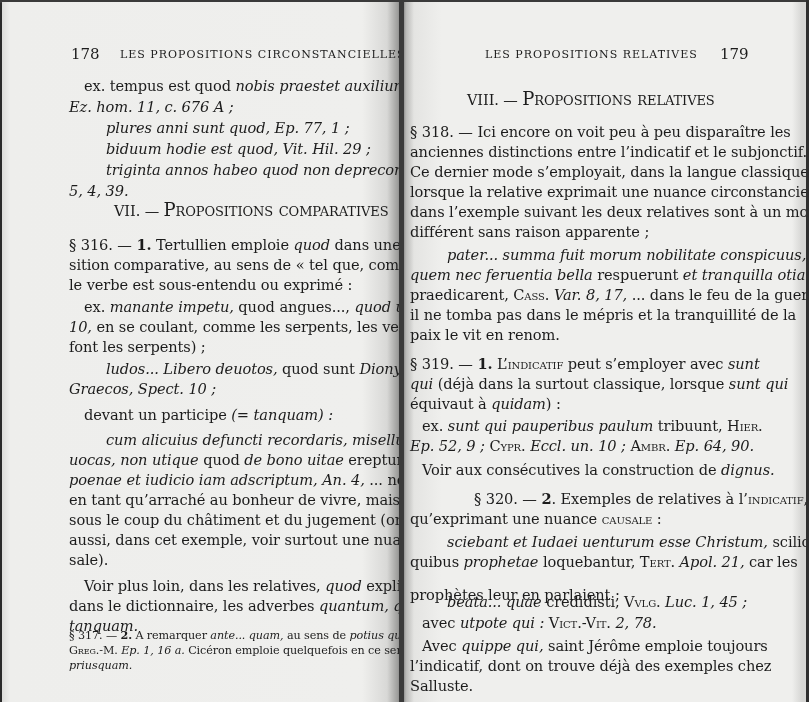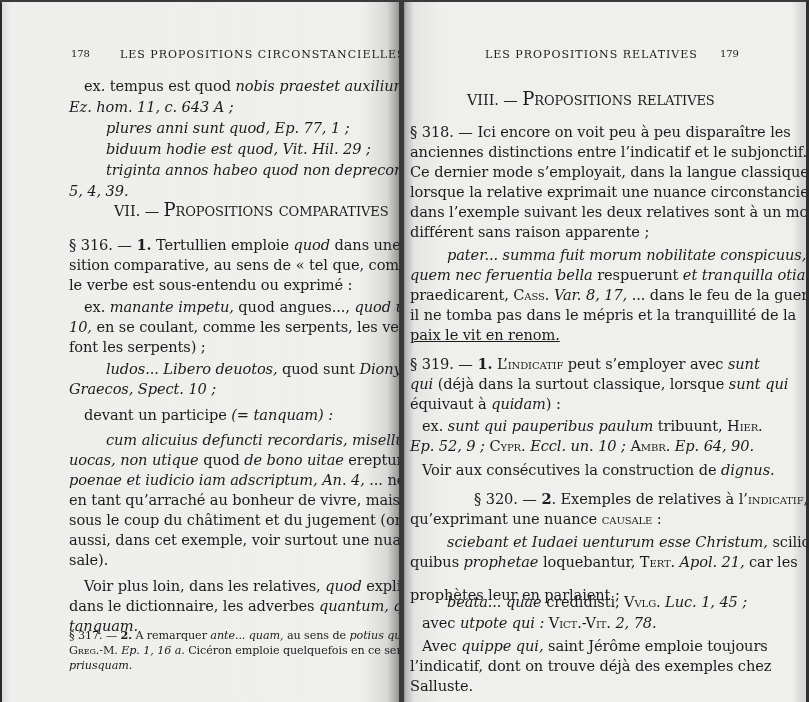--- a/index.html
+++ b/index.html
@@ -26,40 +26,40 @@
   .gutter {
     position: absolute; left: 399px; top: 0; width: 5px; height: 702px;
     background: #3a3a3a;
   }
   .top-shadow { position: absolute; left: 0; top: 0; width: 809px; height: 3px; background: #3a3a3a; }
   .right-edge { position: absolute; right: 0; top: 0; width: 3px; height: 702px; background: #2e2e2e; }
 
   .txt { position: absolute; white-space: nowrap; font-size: 14.6px; line-height: 20px; letter-spacing: -0.1px; }
   .txt i, .it { font-style: italic; }
   .sc { font-variant: small-caps; }
-  .folio { font-size: 10px; }
+  .folio { font-size: 15px; }
   .runhead { font-size: 11px; letter-spacing: 1px; text-transform: uppercase; }
   .section { font-size: 14.5px; }
   .section .small { font-variant: small-caps; font-size: 18px; }
   .b { font-weight: bold; }
   .foot { font-size: 11.2px; line-height: 15px; }
 </style>
 </head>
 <body>
 
 <div class="spread">
   <div class="top-shadow"></div>
 
   <div class="page left">
     <span class="txt folio" style="left:69px;top:42px;">178</span>
     <span class="txt runhead" style="left:118px;top:43px;">LES PROPOSITIONS CIRCONSTANCIELLES</span>
 
     <div>
       <span class="txt" style="left:82px;top:74px;"><span>ex. tempus est quod </span><i>nobis praestet auxilium,</i> </span>
-      <span class="txt it" style="left:67px;top:95px;">Ez. hom. 11, c. 643 A ;</span>
+      <span class="txt it" style="left:67px;top:95px;">Ez. hom. 11, c. 676 A ;</span>
       <span class="txt it" style="left:104px;top:116px;">plures anni sunt quod, Ep. 77, 1 ;</span>
       <span class="txt it" style="left:104px;top:137px;">biduum hodie est quod, Vit. Hil. 29 ;</span>
       <span class="txt" style="left:104px;top:158px;"><i>triginta annos habeo quod non deprecor,</i> </span>
       <span class="txt it" style="left:67px;top:179px;">5, 4, 39.</span>
     </div>
 
     <span class="txt section" style="left:112px;top:198px;text-align:center;"><span>VII. — </span><span class="small">Propositions comparatives</span></span>
 
     <div>
       <span class="txt" style="left:67px;top:233px;"><span>§ 316. — </span><span class="b">1.</span><span> Tertullien emploie </span><i>quod</i><span> dans une propo-</span></span>
@@ -111,21 +111,21 @@
       <span class="txt" style="left:8px;top:180px;">lorsque la relative exprimait une nuance circonstancielle ;</span>
       <span class="txt" style="left:8px;top:200px;">dans l’exemple suivant les deux relatives sont à un mode</span>
       <span class="txt" style="left:8px;top:220px;">différent sans raison apparente ;</span>
     </div>
 
     <div>
       <span class="txt it" style="left:45px;top:243px;">pater... summa fuit morum nobilitate conspicuus,</span>
       <span class="txt" style="left:8px;top:263px;"><i>quem nec feruentia bella</i><span> respuerunt </span><i>et tranquilla otia</i></span>
       <span class="txt" style="left:8px;top:283px;"><span>praedicarent, </span><span class="sc">Cass.</span><i> Var. 8, 17,</i><span> ... dans le feu de la guerre,</span></span>
       <span class="txt" style="left:8px;top:303px;">il ne tomba pas dans le mépris et la tranquillité de la</span>
-      <span class="txt" style="left:8px;top:323px;text-decoration:underline;">paix le vit en renom.</span>
+      <span class="txt" style="left:8px;top:323px;">paix le vit en renom.</span>
     </div>
 
     <div>
       <span class="txt" style="left:8px;top:352px;"><span>§ 319. — </span><span class="b">1.</span><span> L’</span><span class="sc">indicatif</span><span> peut s’employer avec </span><i>sunt</i></span>
       <span class="txt" style="left:8px;top:372px;"><i>qui</i><span> (déjà dans la surtout classique, lorsque </span><i>sunt qui</i></span>
       <span class="txt" style="left:8px;top:392px;"><span>équivaut à </span><i>quidam</i><span>) :</span></span>
       <span class="txt" style="left:20px;top:414px;"><span>ex. </span><i>sunt qui pauperibus paulum</i><span> tribuunt, </span><span class="sc">Hier.</span></span>
       <span class="txt" style="left:8px;top:434px;"><i>Ep. 52, 9 ;</i><span class="sc"> Cypr.</span><i> Eccl. un. 10 ;</i><span class="sc"> Ambr.</span><i> Ep. 64, 90.</i></span>
       <span class="txt" style="left:20px;top:458px;"><span>Voir aux consécutives la construction de </span><i>dignus.</i></span>
     </div>

